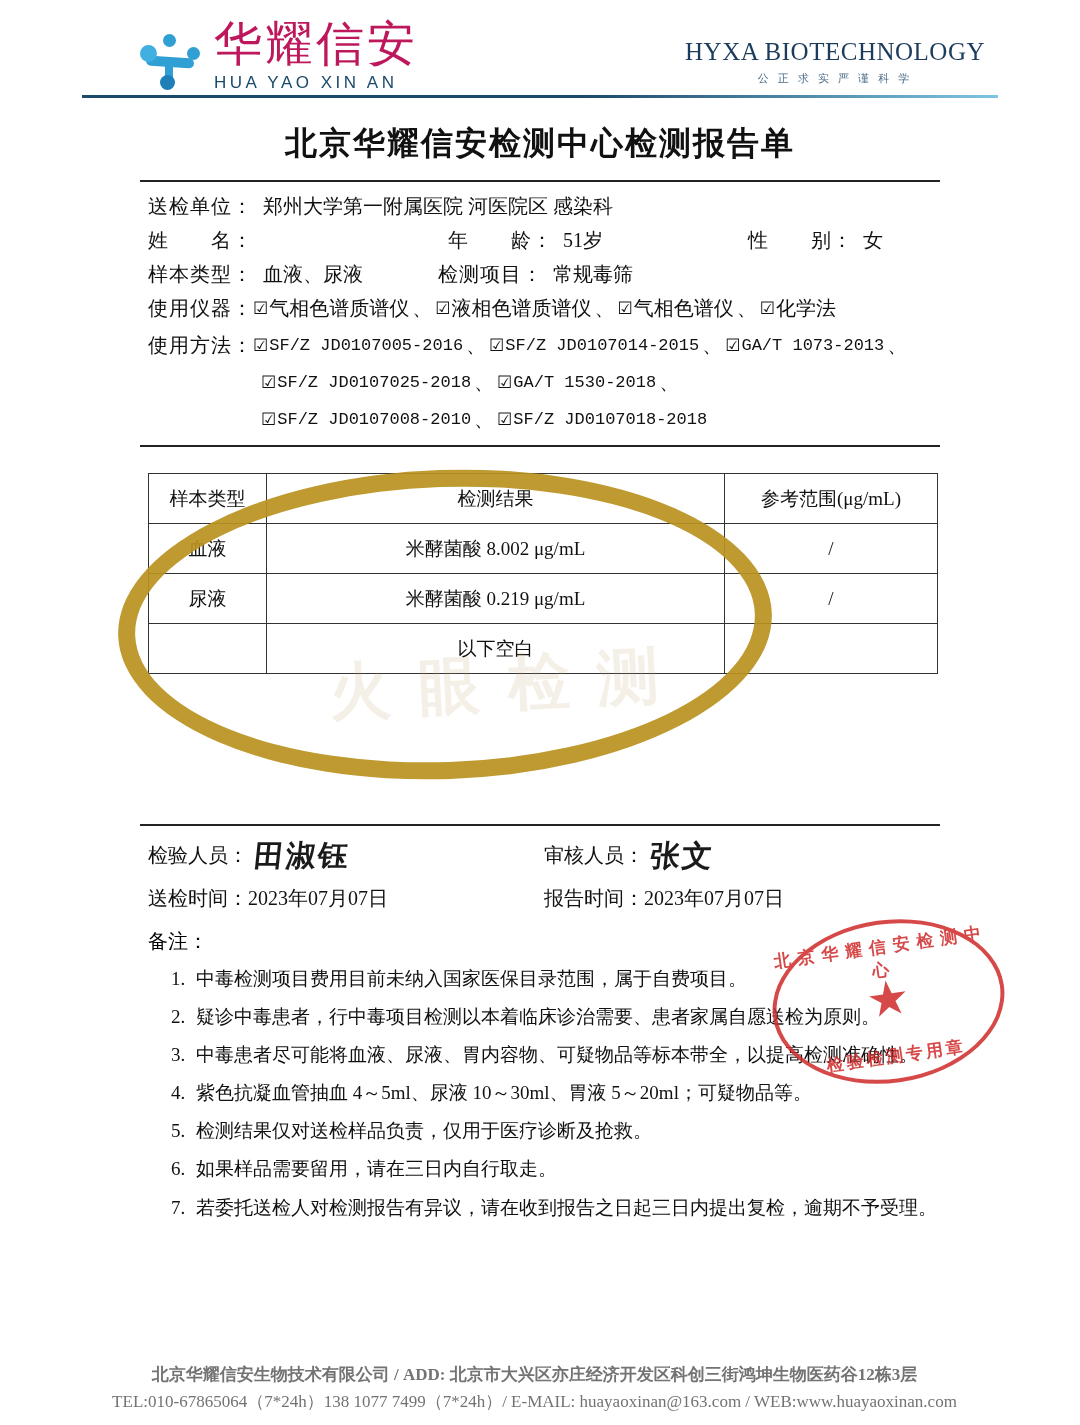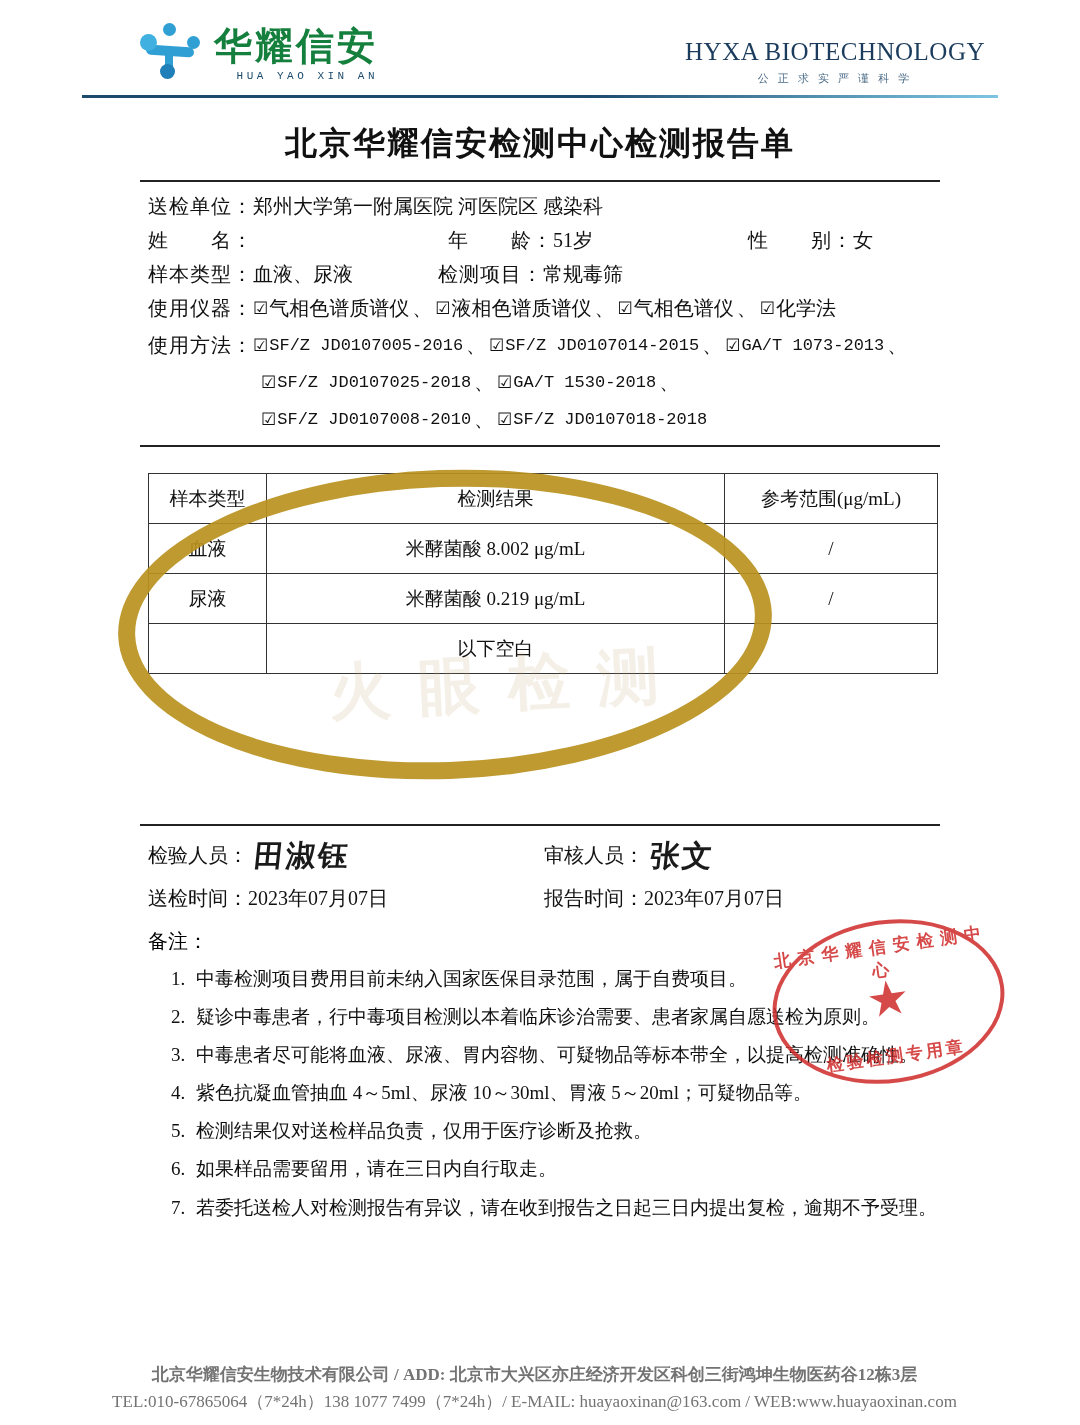--- a/index.html
+++ b/index.html
@@ -18,24 +18,24 @@
   }
   .logo-mark{position:relative;width:62px;height:62px;}
   .logo-mark .dot{position:absolute;border-radius:50%;background:#2a9fd6;}
   .logo-mark .d1{width:17px;height:17px;left:0px;top:14px;background:#3fb0e0;}
   .logo-mark .d2{width:13px;height:13px;left:23px;top:3px;background:#2f9fd4;}
   .logo-mark .d3{width:13px;height:13px;left:47px;top:16px;background:#2f9fd4;}
   .logo-mark .d4{width:15px;height:15px;left:20px;top:44px;background:#1f7fb8;}
   .logo-mark .bar{position:absolute;left:6px;top:26px;width:48px;height:10px;background:#2f9fd4;border-radius:5px;transform:rotate(4deg);}
   .logo-mark .stem{position:absolute;left:25px;top:30px;width:8px;height:26px;background:#2f9fd4;border-radius:4px;}
   .logo-text .cn{
-    font-family:"Liberation Serif",serif;font-size:38px;font-weight:bold;color:#15803d;letter-spacing:3px;line-height:1.0;
+    font-family:"Liberation Serif",serif;font-size:48px;font-weight:normal;color:#be185d;letter-spacing:3px;line-height:1.0;
   }
   .logo-text .en{
-    font-family:Liberation Mono, monospace;font-size:11px;color:#1b4a6b;letter-spacing:3.5px;margin-top:5px;text-align:right;
+    font-family:Liberation Sans, sans-serif;font-size:17px;color:#1b4a6b;letter-spacing:3.5px;margin-top:5px;
   }
   .brand-right{
     position:absolute;right:95px;top:38px;text-align:center;
   }
   .brand-right .b1{
     font-family:"Liberation Serif",serif;font-size:25px;color:#1b3c5c;letter-spacing:0.5px;text-align:center;
   }
   .brand-right .b2{
     font-family:"Liberation Sans",sans-serif;font-size:11px;color:#4b6b86;letter-spacing:3px;margin-top:5px;
   }
@@ -52,21 +52,21 @@
   .title-rule{
     margin:14px 140px 0 140px;border-top:2px solid #222;
   }
 
   
   .info{
     margin:14px 140px 0 148px;font-size:20px;color:#111;line-height:1.0;
   }
   .info .row{display:flex;align-items:center;margin-bottom:14px;}
   .lbl{letter-spacing:1px;}
-  .val{margin-left:0;}
+  .val{margin-left:10px;}
   .cell{display:flex;}
   .chk{font-size:17px;margin-right:1px;}
   .mono{font-family:"Liberation Mono","DejaVu Sans Mono",monospace;font-size:17px;letter-spacing:0px;}
   .methods-line{display:flex;align-items:center;margin-bottom:16px;margin-top:17px;}
   .methods-indent{margin-left:113px;}
   .sep{margin:0 3px;}
 
   
   .tbl-rule{
     margin:6px 140px 0 140px;border-top:2px solid #222;

